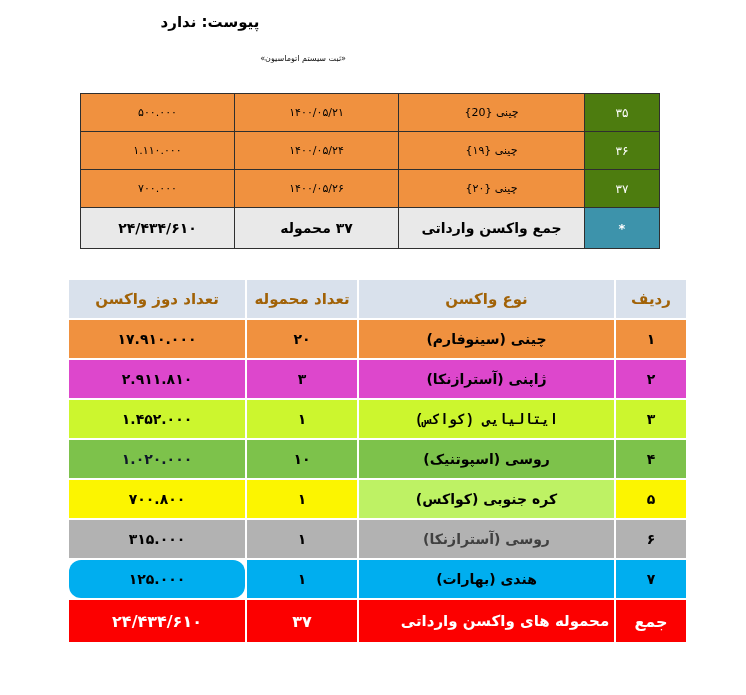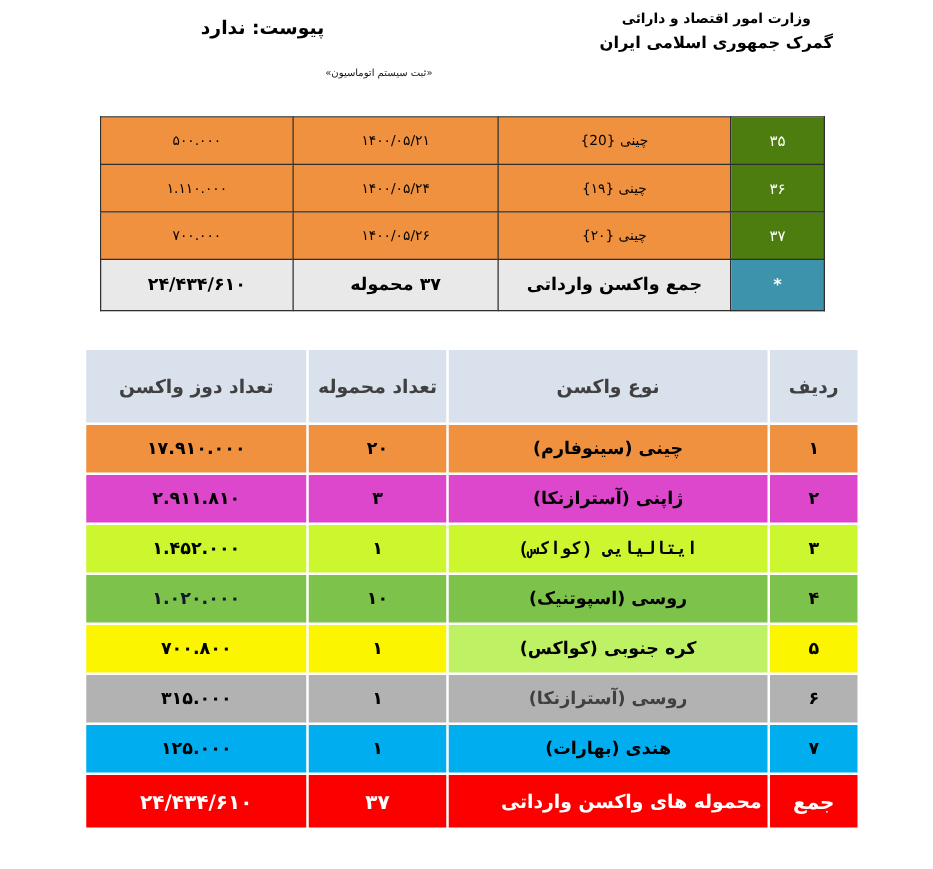--- a/index.html
+++ b/index.html
@@ -120,24 +120,24 @@
     border-collapse: separate;
     border-spacing: 2px 2px;
   }
   #table-two td {
     height: 38px;
     font-size: 13px;
     font-weight: bold;
   }
   #table-two .h-row td {
     background: #d9e1ec;
-    color: #404040;
+    color: #a16207;
     font-size: 15px;
     font-weight: bold;
-    height: 58px;
+    height: 38px;
   }
   #table-two .c2-index  { width: 70px; }
   #table-two .c2-type   { width: 255px; }
   #table-two .c2-ship   { width: 110px; }
   #table-two .c2-doses  { width: 176px; }
   #table-two .c2-index, #table-two .c2-ship { font-size: 14px; }
   #table-two .c2-doses { font-size: 14px; }
   #table-two .c2-type  { font-size: 14px; }
 
   #table-two tr.total td {
@@ -147,24 +147,20 @@
   }
   #table-two tr.total td.c2-doses,
   #table-two tr.total td.c2-ship,
   #table-two tr.total td.c2-index { font-size: 16px; }
 </style>
 </head>
 <body>
 
 <div class="doc-header">
 
-  <div class="header-right">
-    <div class="line1">وزارت امور اقتصاد و دارائی</div>
-    <div class="line2">گمرک جمهوری اسلامی ایران</div>
-  </div>
 
   <div class="header-left">
     <div class="attach">پیوست: ندارد</div>
     <div class="automation">«ثبت سیستم اتوماسیون»</div>
   </div>
 
 </div>
 
 <table class="tbl" id="table-one">
   <tbody>
@@ -236,21 +232,21 @@
       <tr>
         <td class="c2-index" style="background: rgb(178, 178, 178); color: rgb(0, 0, 0);">۶</td>
         <td class="c2-type" style="background: rgb(178, 178, 178); color: #404040;">روسی (آسترازنکا)</td>
         <td class="c2-ship" style="background: rgb(178, 178, 178); color: rgb(0, 0, 0);">۱</td>
         <td class="c2-doses" style="background: rgb(178, 178, 178); color: rgb(0, 0, 0);">۳۱۵.۰۰۰</td>
       </tr>
       <tr>
         <td class="c2-index" style="background: rgb(0, 174, 239); color: rgb(0, 0, 0);">۷</td>
         <td class="c2-type" style="background: rgb(0, 174, 239); color: rgb(0, 0, 0);">هندی (بهارات)</td>
         <td class="c2-ship" style="background: rgb(0, 174, 239); color: rgb(0, 0, 0);">۱</td>
-        <td class="c2-doses" style="background: rgb(0, 174, 239); color: rgb(0, 0, 0);">۱۲۵.۰۰۰</td>
+        <td class="c2-doses" style="background: rgb(0, 174, 239); color: rgb(0, 0, 0); border-radius: 12px;">۱۲۵.۰۰۰</td>
       </tr>
       <tr class="total">
         <td class="c2-index" style="background: rgb(252, 0, 0); color: rgb(255, 255, 255);">جمع</td>
         <td class="c2-type" style="background: rgb(252, 0, 0); color: rgb(255, 255, 255); padding-left: 37px;">محموله های واکسن وارداتی</td>
         <td class="c2-ship" style="background: rgb(252, 0, 0); color: rgb(255, 255, 255);">۳۷</td>
         <td class="c2-doses" style="background: rgb(252, 0, 0); color: rgb(255, 255, 255);">۲۴/۴۳۴/۶۱۰</td>
       </tr>
     </tbody>
 </table>
 

